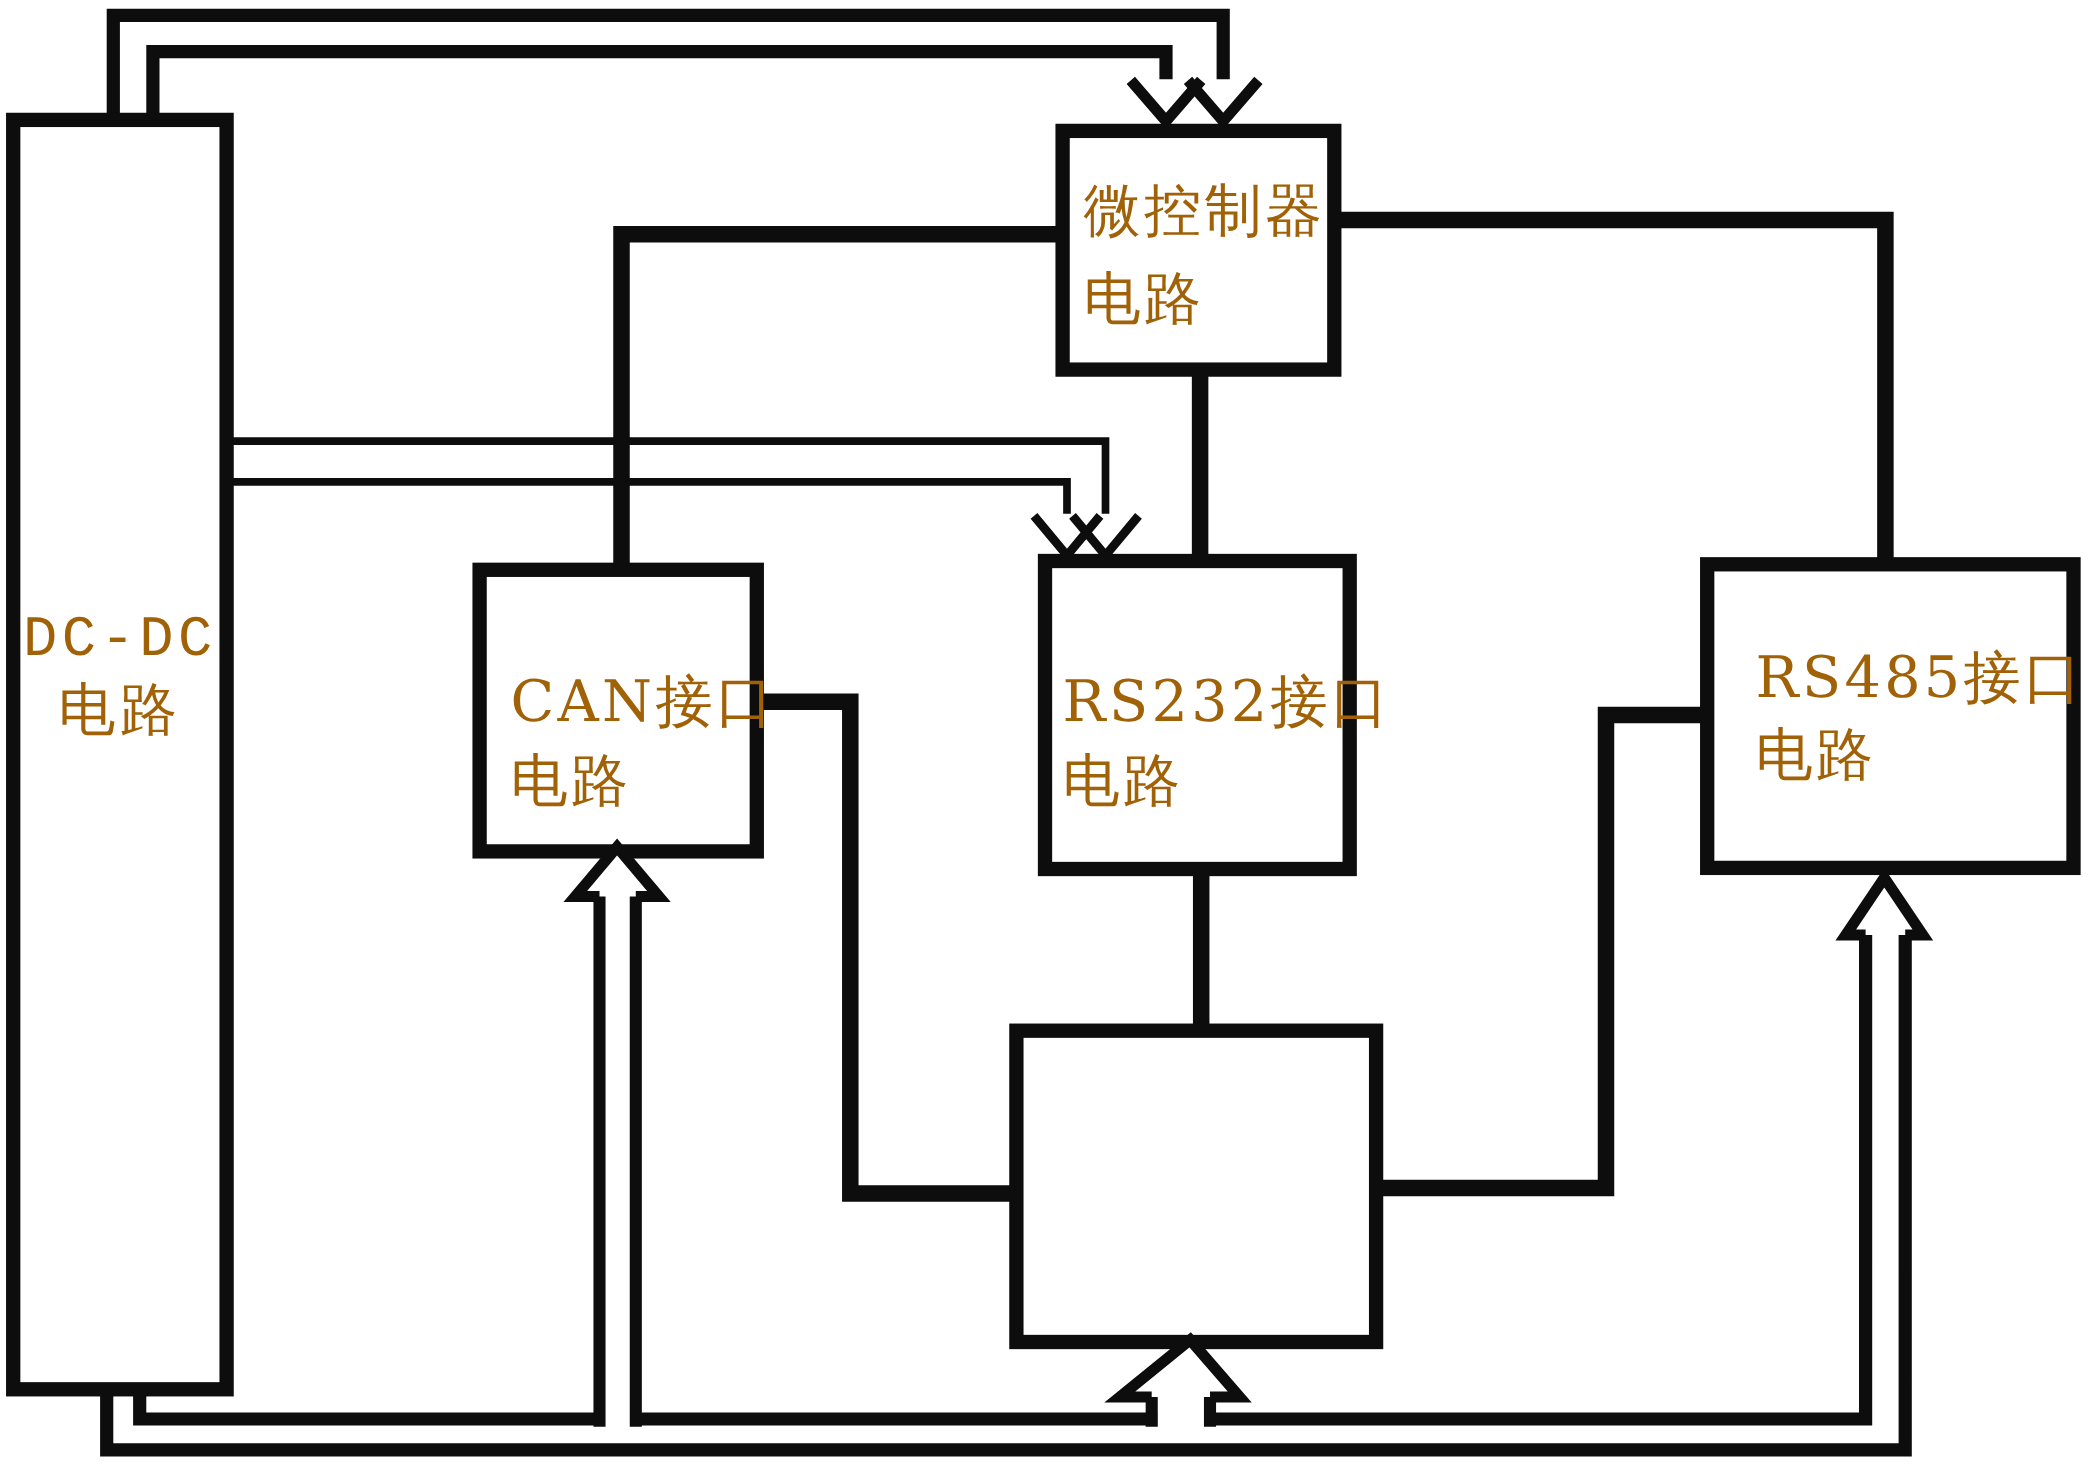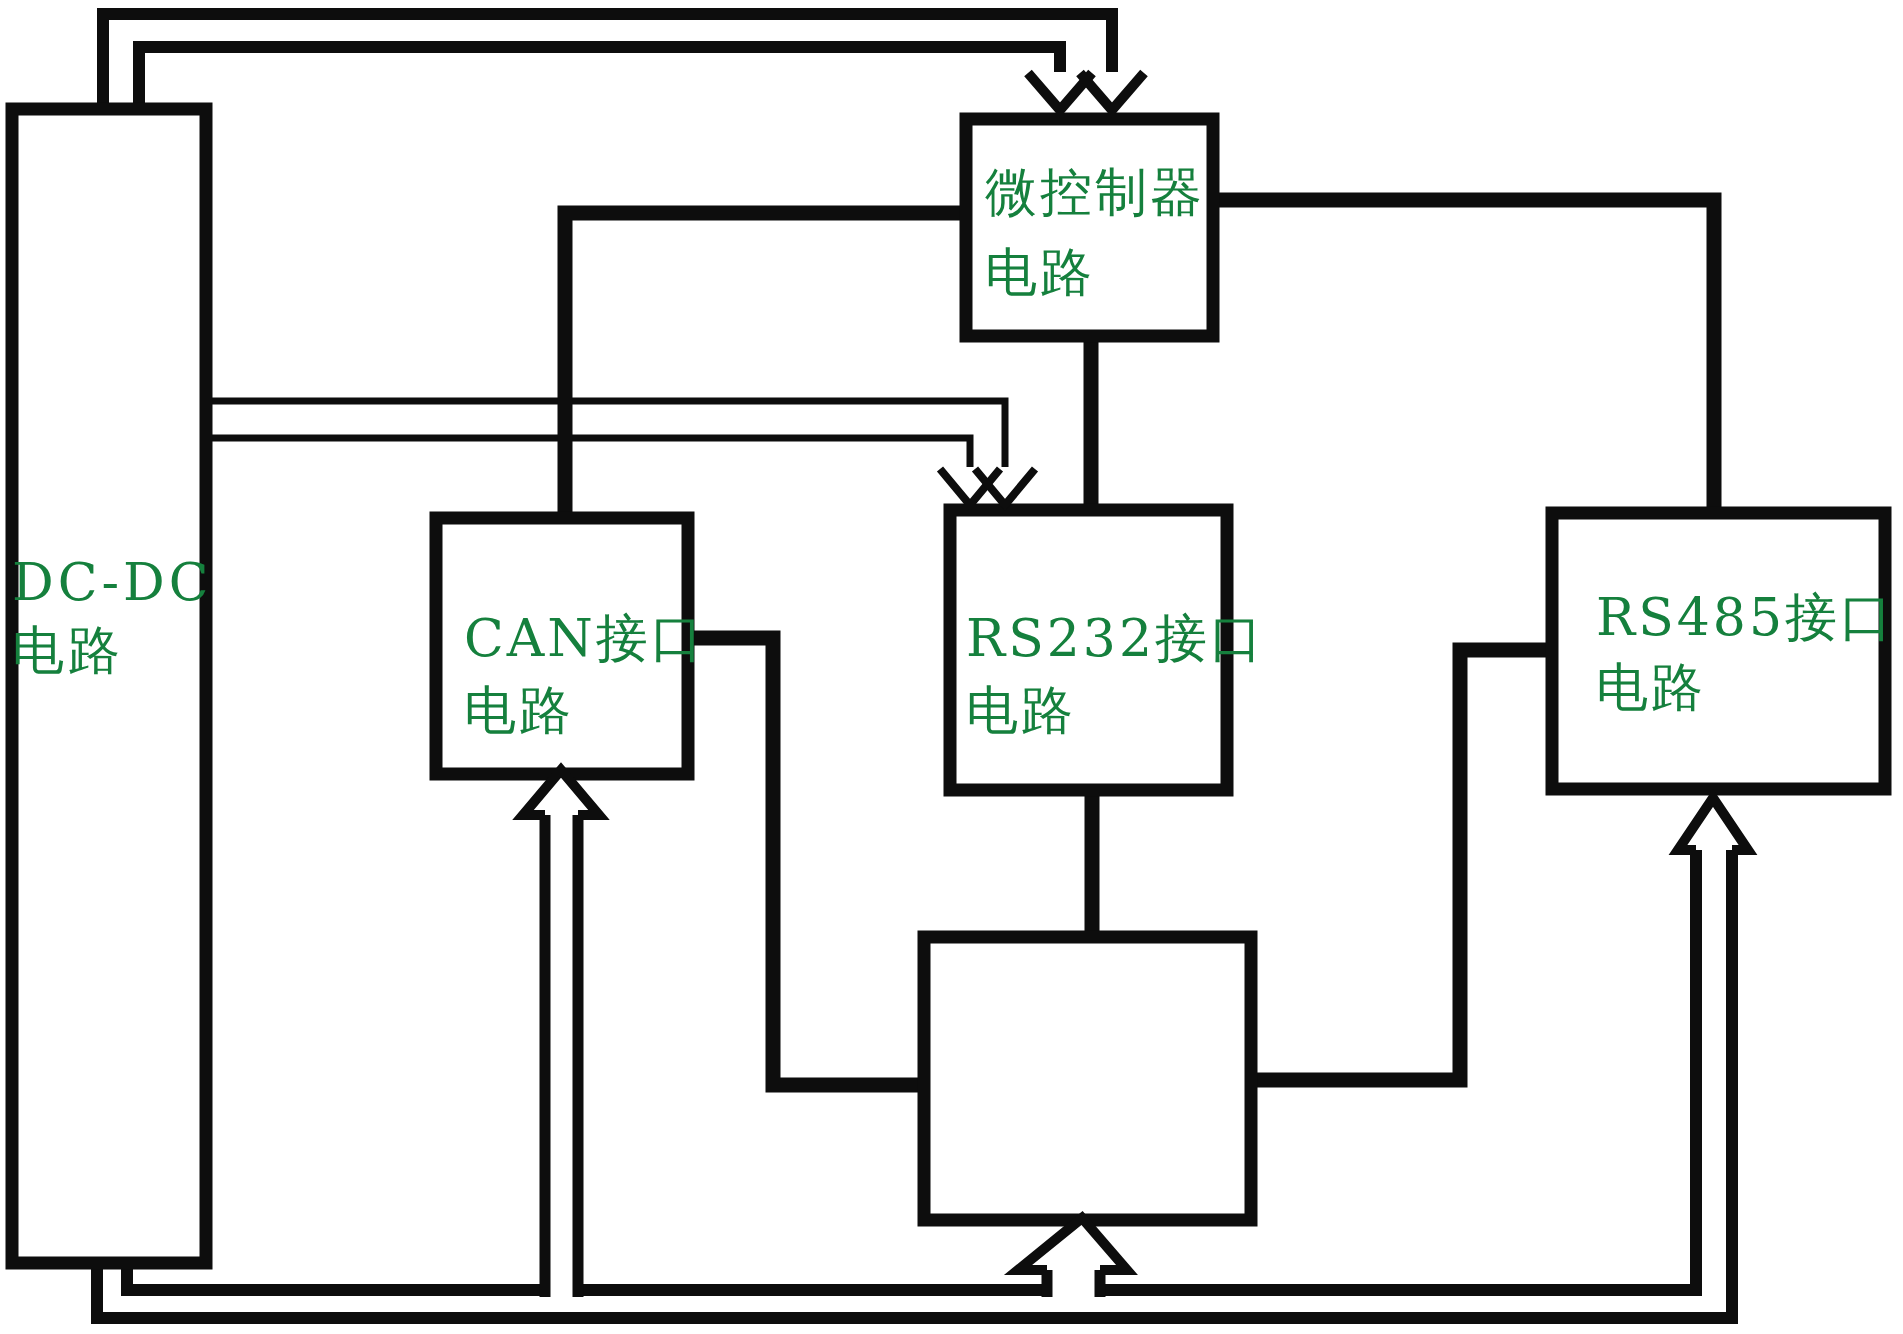--- a/index.html
+++ b/index.html
@@ -6,27 +6,27 @@
   #stage{
     position:relative;
     width:1903px;height:1334px;
     background:#ffffff;
     overflow:hidden;
     font-family:"DejaVu Serif","Liberation Serif",serif;
   }
   #stage svg{position:absolute;left:0;top:0;}
   .label{
     position:absolute;
-    color:#15803d;
+    color:#a16207;
     font-size:52px;
     line-height:72px;
     letter-spacing:3px;
     white-space:nowrap;
   }
-  .label.centered{letter-spacing:4px;}
+  .label.centered{text-align:center;letter-spacing:4px;font-family:Liberation Mono, monospace;}
 </style>
 </head>
 <body>
 
 <div id="stage">
 
   <svg width="1903" height="1334" viewBox="0 0 1903 1334">
 
     <g stroke="#0d0d0d" fill="none">
       <path d="M 103 114 V 14 H 1112 V 72" stroke-width="12"></path>

